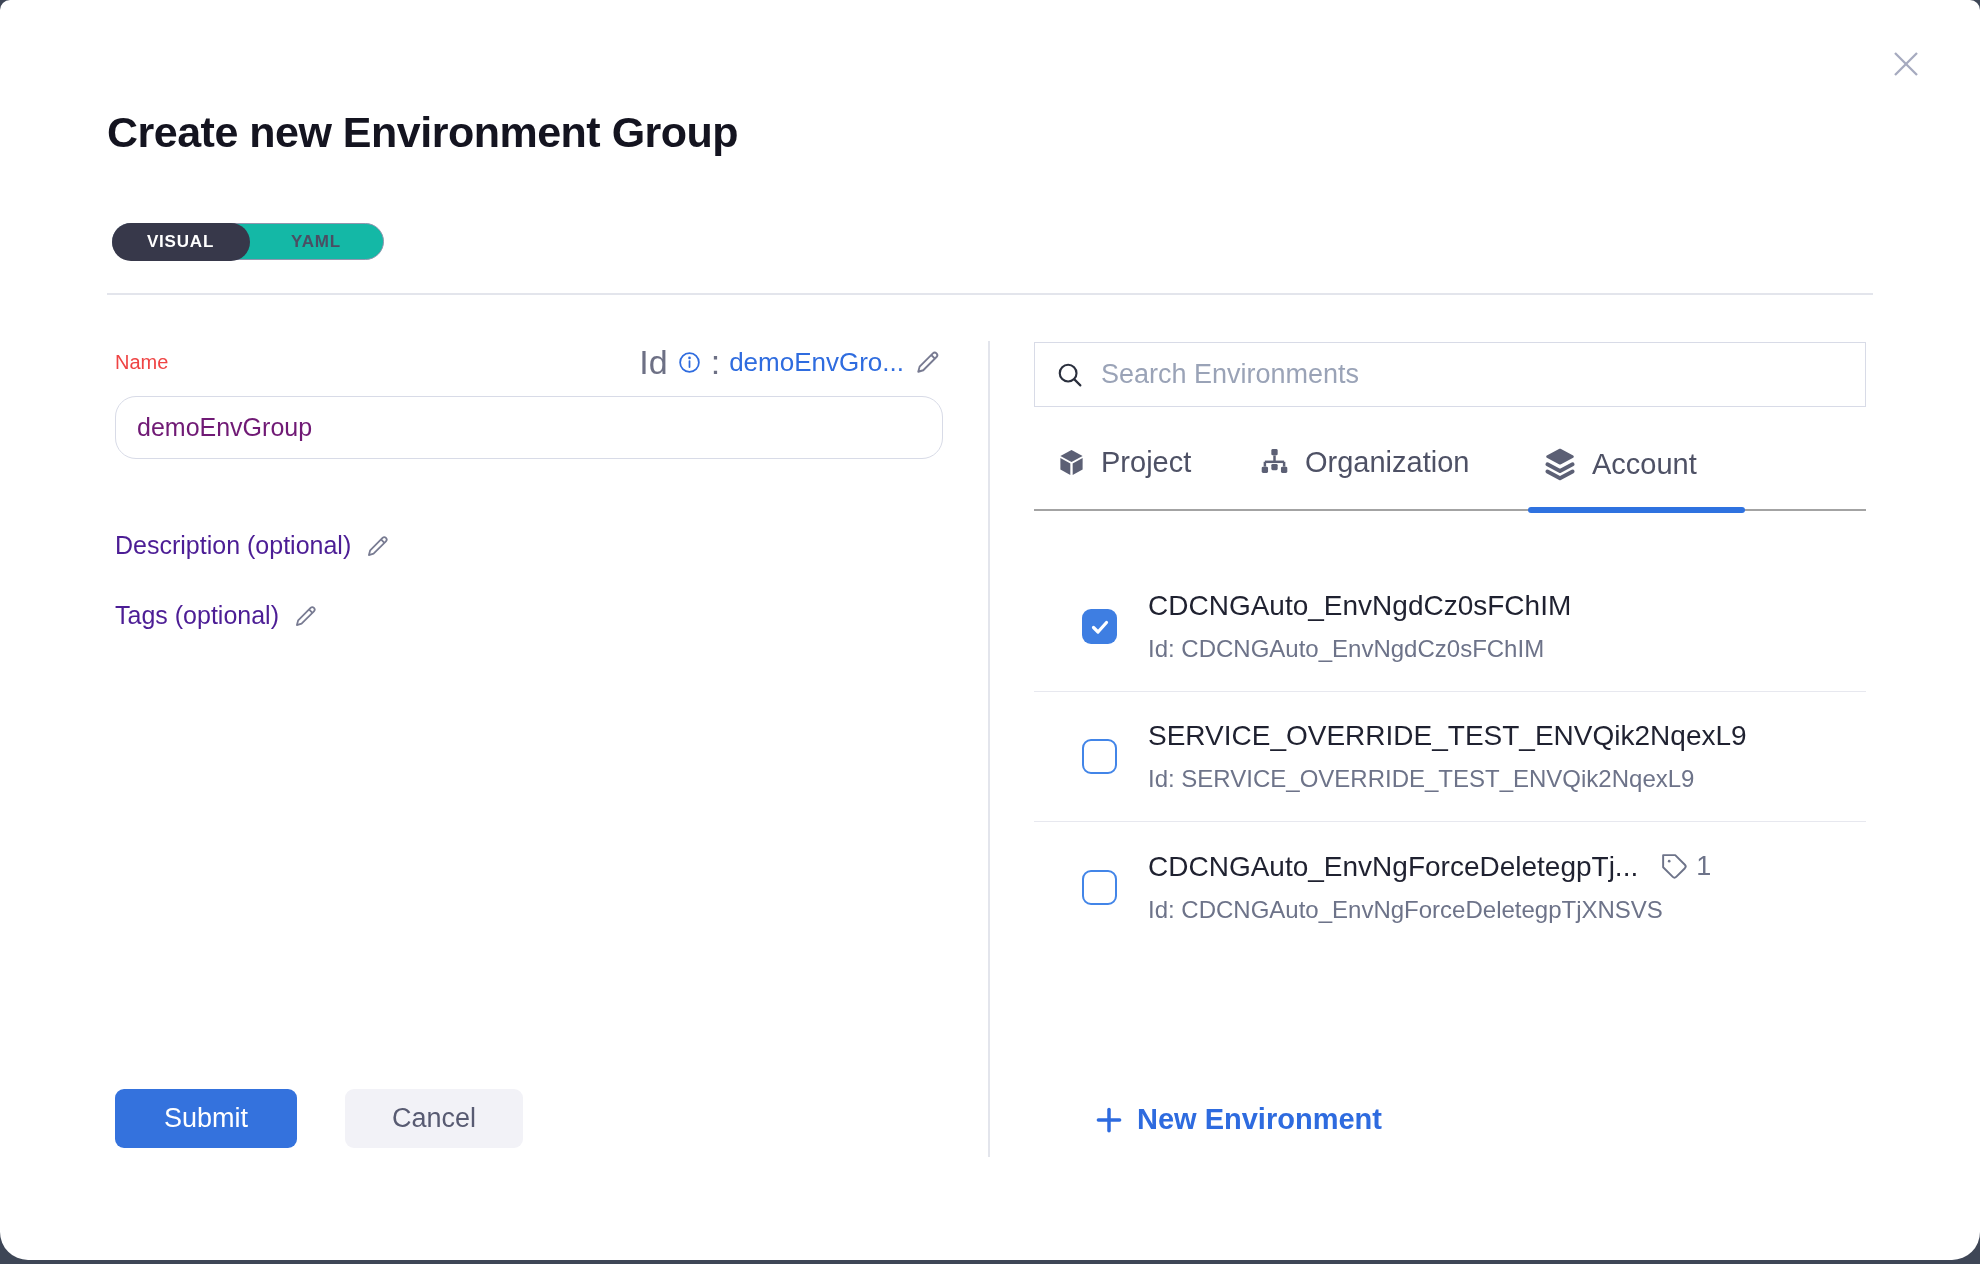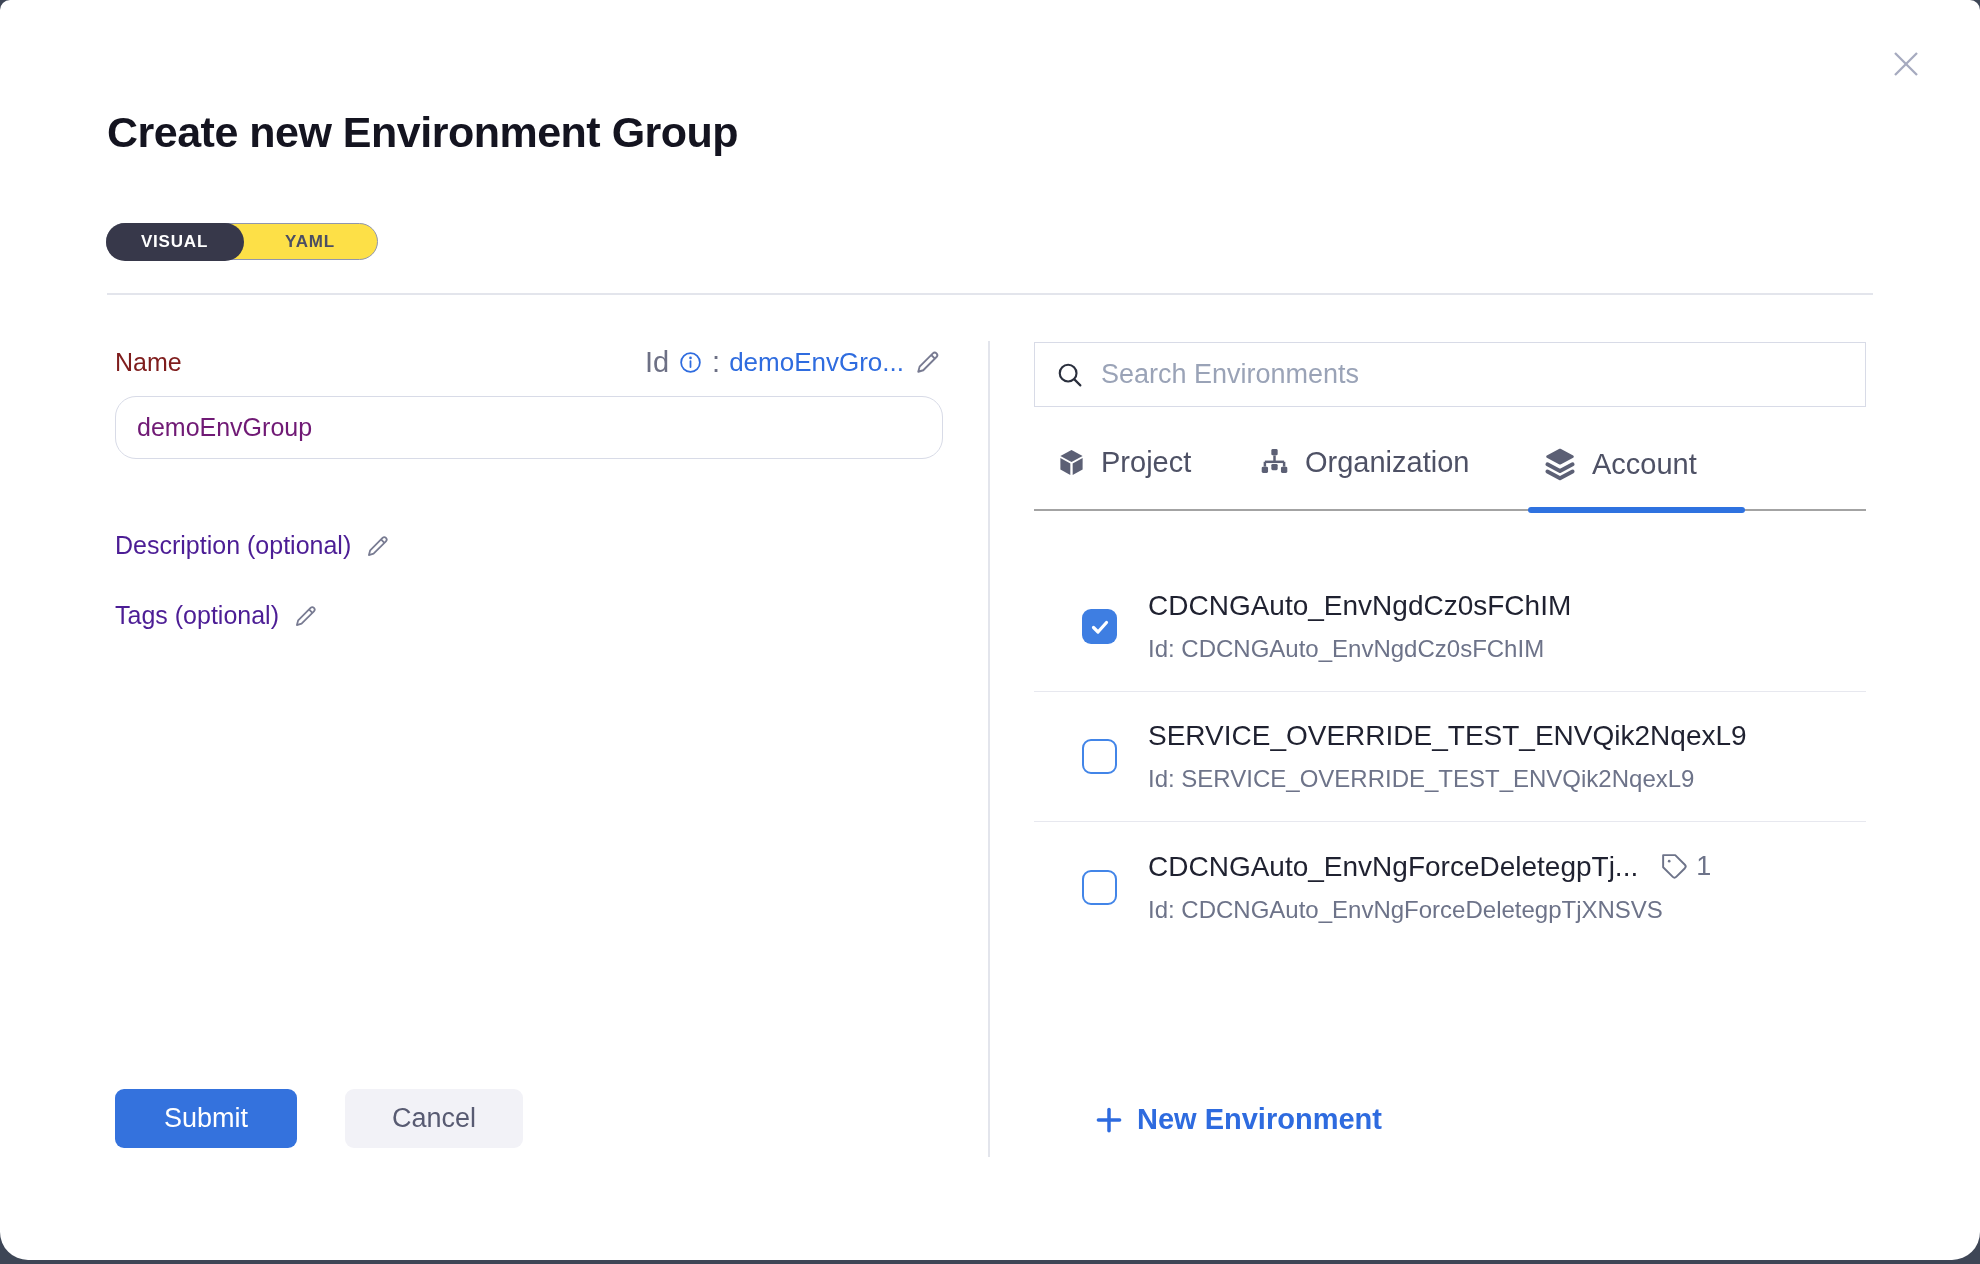--- a/index.html
+++ b/index.html
@@ -23,23 +23,23 @@
   }
 
   
   .page-title {
     position: absolute; left: 107px; top: 108px;
     font-size: 43px; font-weight: bold; color: #141420; letter-spacing: -0.5px;
   }
 
   
   .mode-toggle {
-    position: absolute; left: 106px; top: 223px; height: 37px; width: 272px;
+    position: absolute; left: 112px; top: 223px; height: 37px; width: 272px;
     border: 1.5px solid #9096ae; border-radius: 19px; display: flex;
-    background: #fde047;
+    background: #14b8a6;
   }
   .mode-seg {
     flex: 1; display: flex; align-items: center; justify-content: center;
     font-size: 17px; font-weight: bold; letter-spacing: 0.8px; cursor: pointer;
   }
   .mode-seg.active {
     position: absolute; left: -1.5px; top: -1.5px; bottom: -1.5px; width: 138px;
     background: #37384a; color: #ffffff; border-radius: 19px;
   }
   .mode-seg.inactive { color: #4b4e63; margin-left: 136px; }
@@ -51,23 +51,23 @@
   .v-divider {
     position: absolute; left: 988px; top: 341px; width: 1.5px; height: 816px;
     background: #e3e5ec;
   }
 
   
   .name-row {
     position: absolute; left: 115px; top: 344px; width: 828px; height: 36px;
     display: flex; align-items: center; justify-content: space-between;
   }
-  .name-label { font-size: 25px; color: #7f1d1d; }
+  .name-label { font-size: 20px; color: #ef4444; }
   .id-group { display: flex; align-items: center; gap: 9px; }
-  .id-prefix, .id-colon { font-size: 29px; color: #6d7085; }
+  .id-prefix, .id-colon { font-size: 34px; color: #6d7085; }
   .id-value { font-size: 26px; color: #2f6cdf; cursor: pointer; }
   .icon-btn { display: flex; align-items: center; justify-content: center; cursor: pointer; }
 
   .name-input {
     position: absolute; left: 115px; top: 396px; width: 828px; height: 63px;
     border: 1.5px solid #d8dbe7; border-radius: 21px; padding: 0 21px;
     font-size: 25px; color: #701a75; font-family: "Liberation Sans", sans-serif;
     outline: none; background: #ffffff;
   }
 

